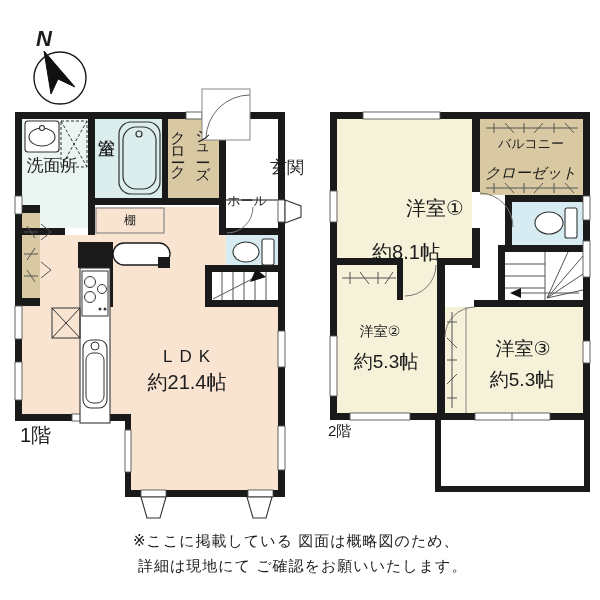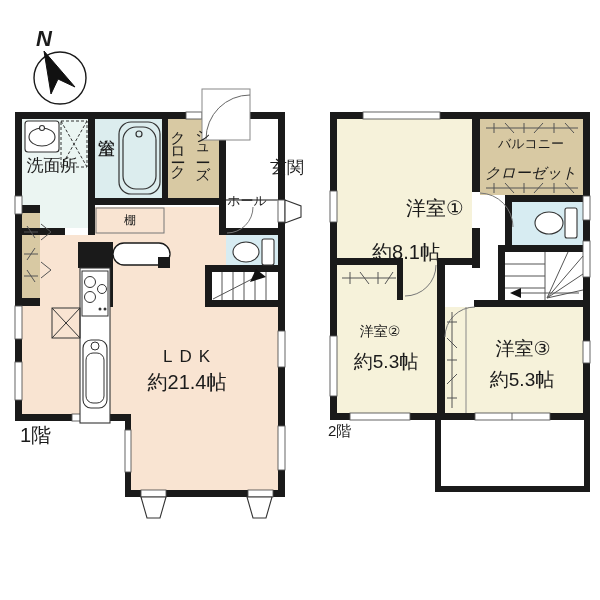--- a/index.html
+++ b/index.html
@@ -279,13 +279,15 @@
   <div class="lbl" style="left:406px;top:208px;font-size:20px;margin-left:29px;">洋室①</div>
   <div class="lbl" style="left:406px;top:252px;font-size:20px;">約8.1帖</div>
   <div class="lbl" style="left:531px;top:143px;font-size:13px;">バルコニー</div>
   <div class="lbl" style="left:531px;top:172px;font-size:15px;font-style:italic;">クローゼット</div>
   <div class="lbl" style="left:380px;top:331px;font-size:14px;">洋室②</div>
   <div class="lbl" style="left:386px;top:361px;font-size:19px;">約5.3帖</div>
   <div class="lbl" style="left:523px;top:348px;font-size:19px;">洋室③</div>
   <div class="lbl" style="left:522px;top:379px;font-size:19px;">約5.3帖</div>
   <div class="lbl-tl" style="left:328px;top:423px;font-size:15px;">2階</div>
 
+  <div class="lbl-tl foot" style="left:133px;top:533px;font-size:15px;">※ここに掲載している 図面は概略図のため、</div>
+  <div class="lbl-tl foot" style="left:138px;top:558px;font-size:15px;">詳細は現地にて ご確認をお願いいたします。</div>
 </div>
 
 </body></html>

